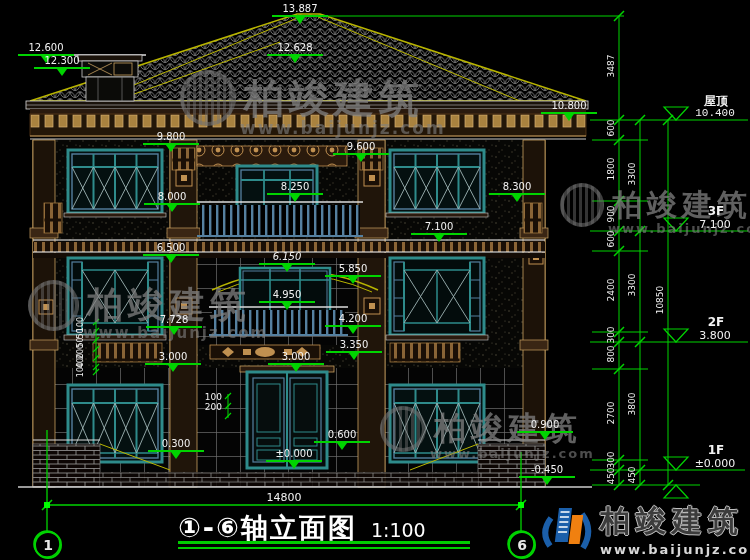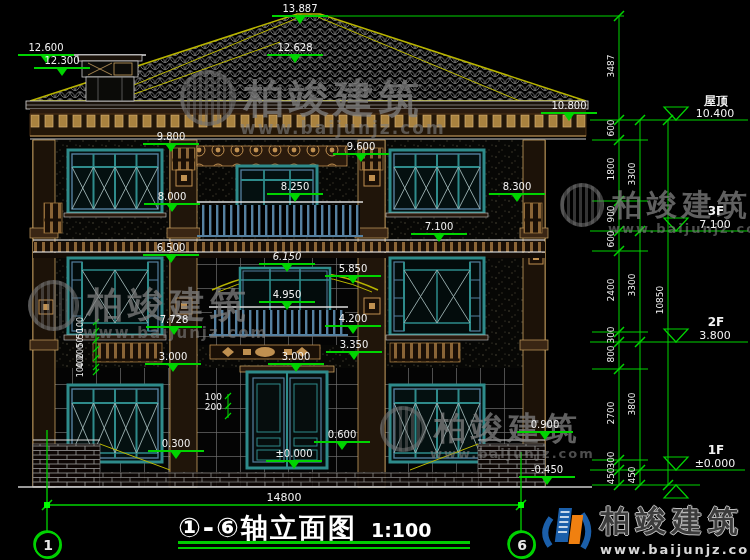--- a/index.html
+++ b/index.html
@@ -26,21 +26,21 @@
   .wm-g{display:inline-block;border:4px solid rgba(115,115,115,.55);border-radius:50%;
         background:repeating-linear-gradient(90deg,transparent 0 3px,rgba(115,115,115,.45) 3px 6px);}
   .wm-t{color:rgba(128,128,128,.75);font-weight:bold;letter-spacing:5px;white-space:nowrap;}
   .wm-u{position:absolute;color:rgba(128,128,128,.6);font-weight:bold;letter-spacing:2px;z-index:25;white-space:nowrap;}
   
   .wdim{position:absolute;left:234px;top:491px;width:100px;text-align:center;color:#f2f2f2;font-size:11px;z-index:30;}
   .axb{position:absolute;width:24px;height:24px;border:2px solid #00d400;border-radius:50%;
        color:#e8e8e8;font-size:14px;font-weight:bold;text-align:center;line-height:24px;z-index:30;}
   .title-row{position:absolute;left:178px;top:510px;z-index:30;display:flex;align-items:baseline;gap:14px;}
   .title-main{color:#fff;font-size:27px;font-weight:bold;letter-spacing:2px;white-space:nowrap;}
-  .title-scale{color:#fff;font-size:19px;font-weight:bold;}
+  .title-scale{color:#fff;font-size:19px;font-weight:normal;}
   .title-ul1{position:absolute;left:178px;top:541px;width:292px;height:3px;background:#00cc00;z-index:30;}
   .title-ul2{position:absolute;left:178px;top:547px;width:292px;height:2px;background:#00cc00;z-index:30;}
   
   .logo{position:absolute;left:538px;top:500px;display:flex;align-items:center;gap:6px;z-index:30;}
   .logo-tx{display:flex;flex-direction:column;}
   .logo-brand{color:#3c3c3c;font-size:30px;font-weight:bold;letter-spacing:6px;white-space:nowrap;
               text-shadow:1px 0 #c0c0c0,-1px 0 #c0c0c0,0 1px #c0c0c0,0 -1px #c0c0c0;}
   .logo-url{color:#d8d8d8;font-size:13px;font-weight:bold;letter-spacing:2px;white-space:nowrap;}
 </style>
 </head>
@@ -406,21 +406,21 @@
         <div class="emk-tr"></div>
       </div>
       <div class="emk" style="left: 519px; top: 464px;">
         <span class="emk-t">-0.450</span>
         <div class="emk-l"></div>
         <div class="emk-tr"></div>
       </div>
     </div>
   <div id="rightpanel">
       <span class="lvl-n" style="left: 688px; top: 93px; font-family: Liberation Mono, monospace;">屋顶</span>
-      <span class="lvl-v" style="left: 682px; top: 107px;">10.400</span>
+      <span class="lvl-v" style="left: 682px; top: 107px; font-family: Liberation Mono, monospace;">10.400</span>
       <span class="lvl-n" style="left: 688px; top: 204px;">3F</span>
       <span class="lvl-v" style="left: 682px; top: 218px;">7.100</span>
       <span class="lvl-n" style="left: 688px; top: 315px;">2F</span>
       <span class="lvl-v" style="left: 682px; top: 329px;">3.800</span>
       <span class="lvl-n" style="left: 688px; top: 443px;">1F</span>
       <span class="lvl-v" style="left: 682px; top: 457px;">±0.000</span>
       <span class="vd inner" style="top: 61px;">3487</span>
       <span class="vd inner" style="top: 123px;">600</span>
       <span class="vd inner" style="top: 164px;">1800</span>
       <span class="vd inner" style="top: 209px;">900</span>

